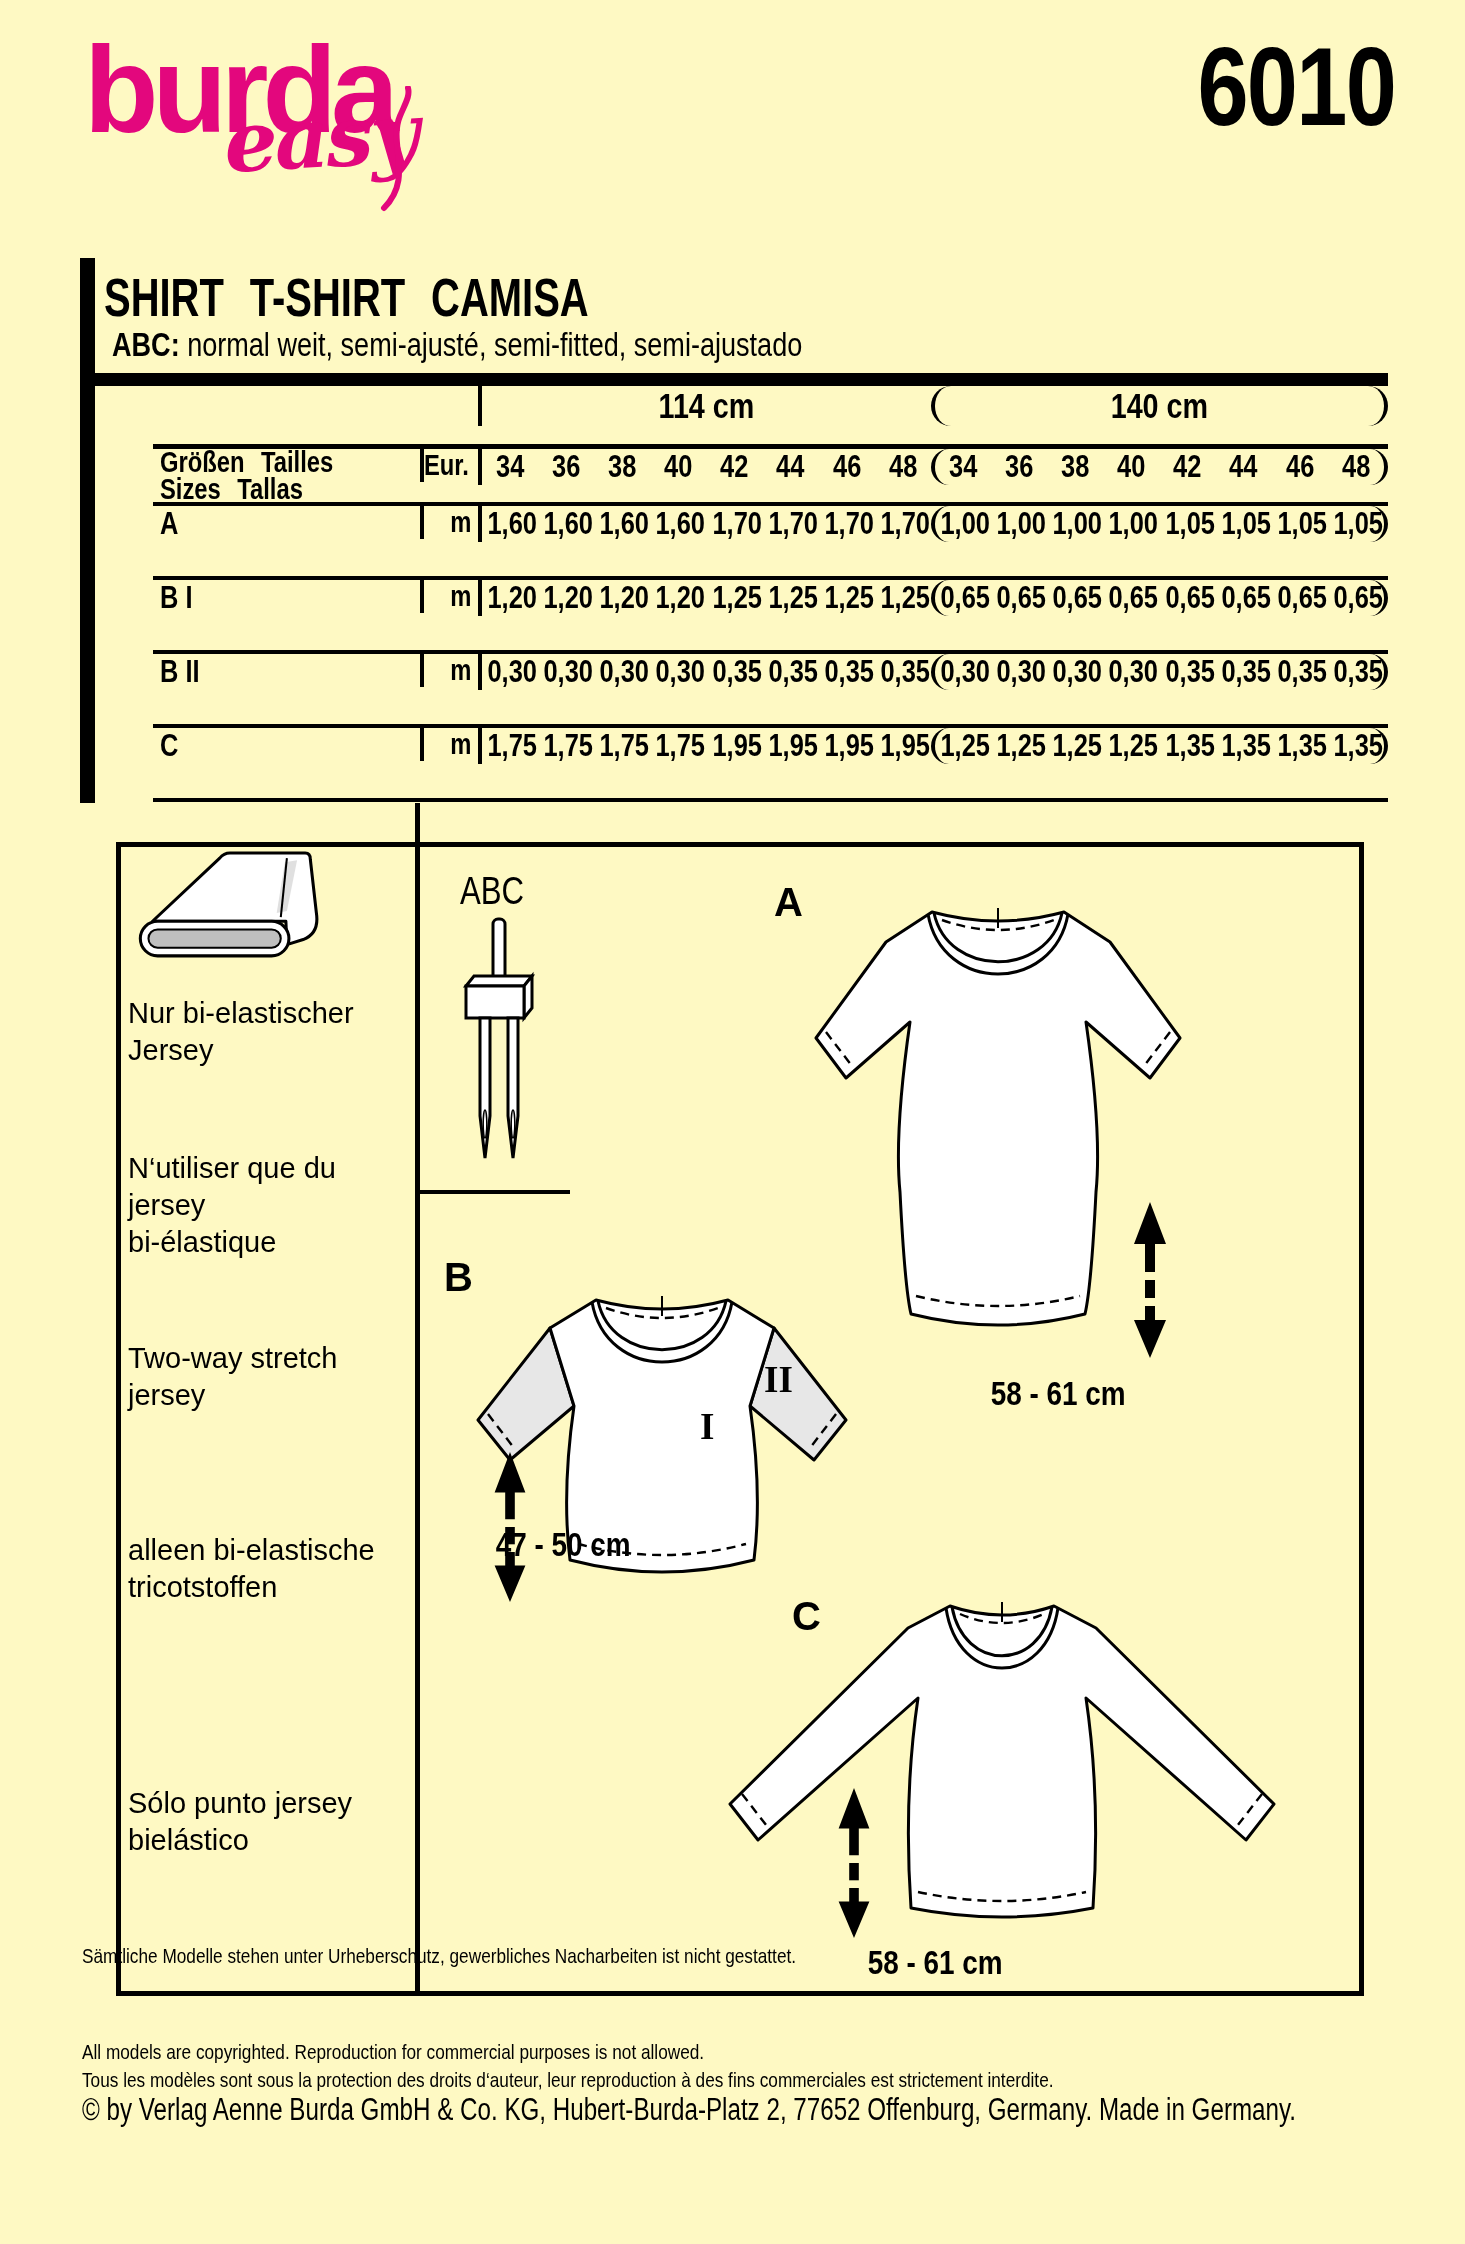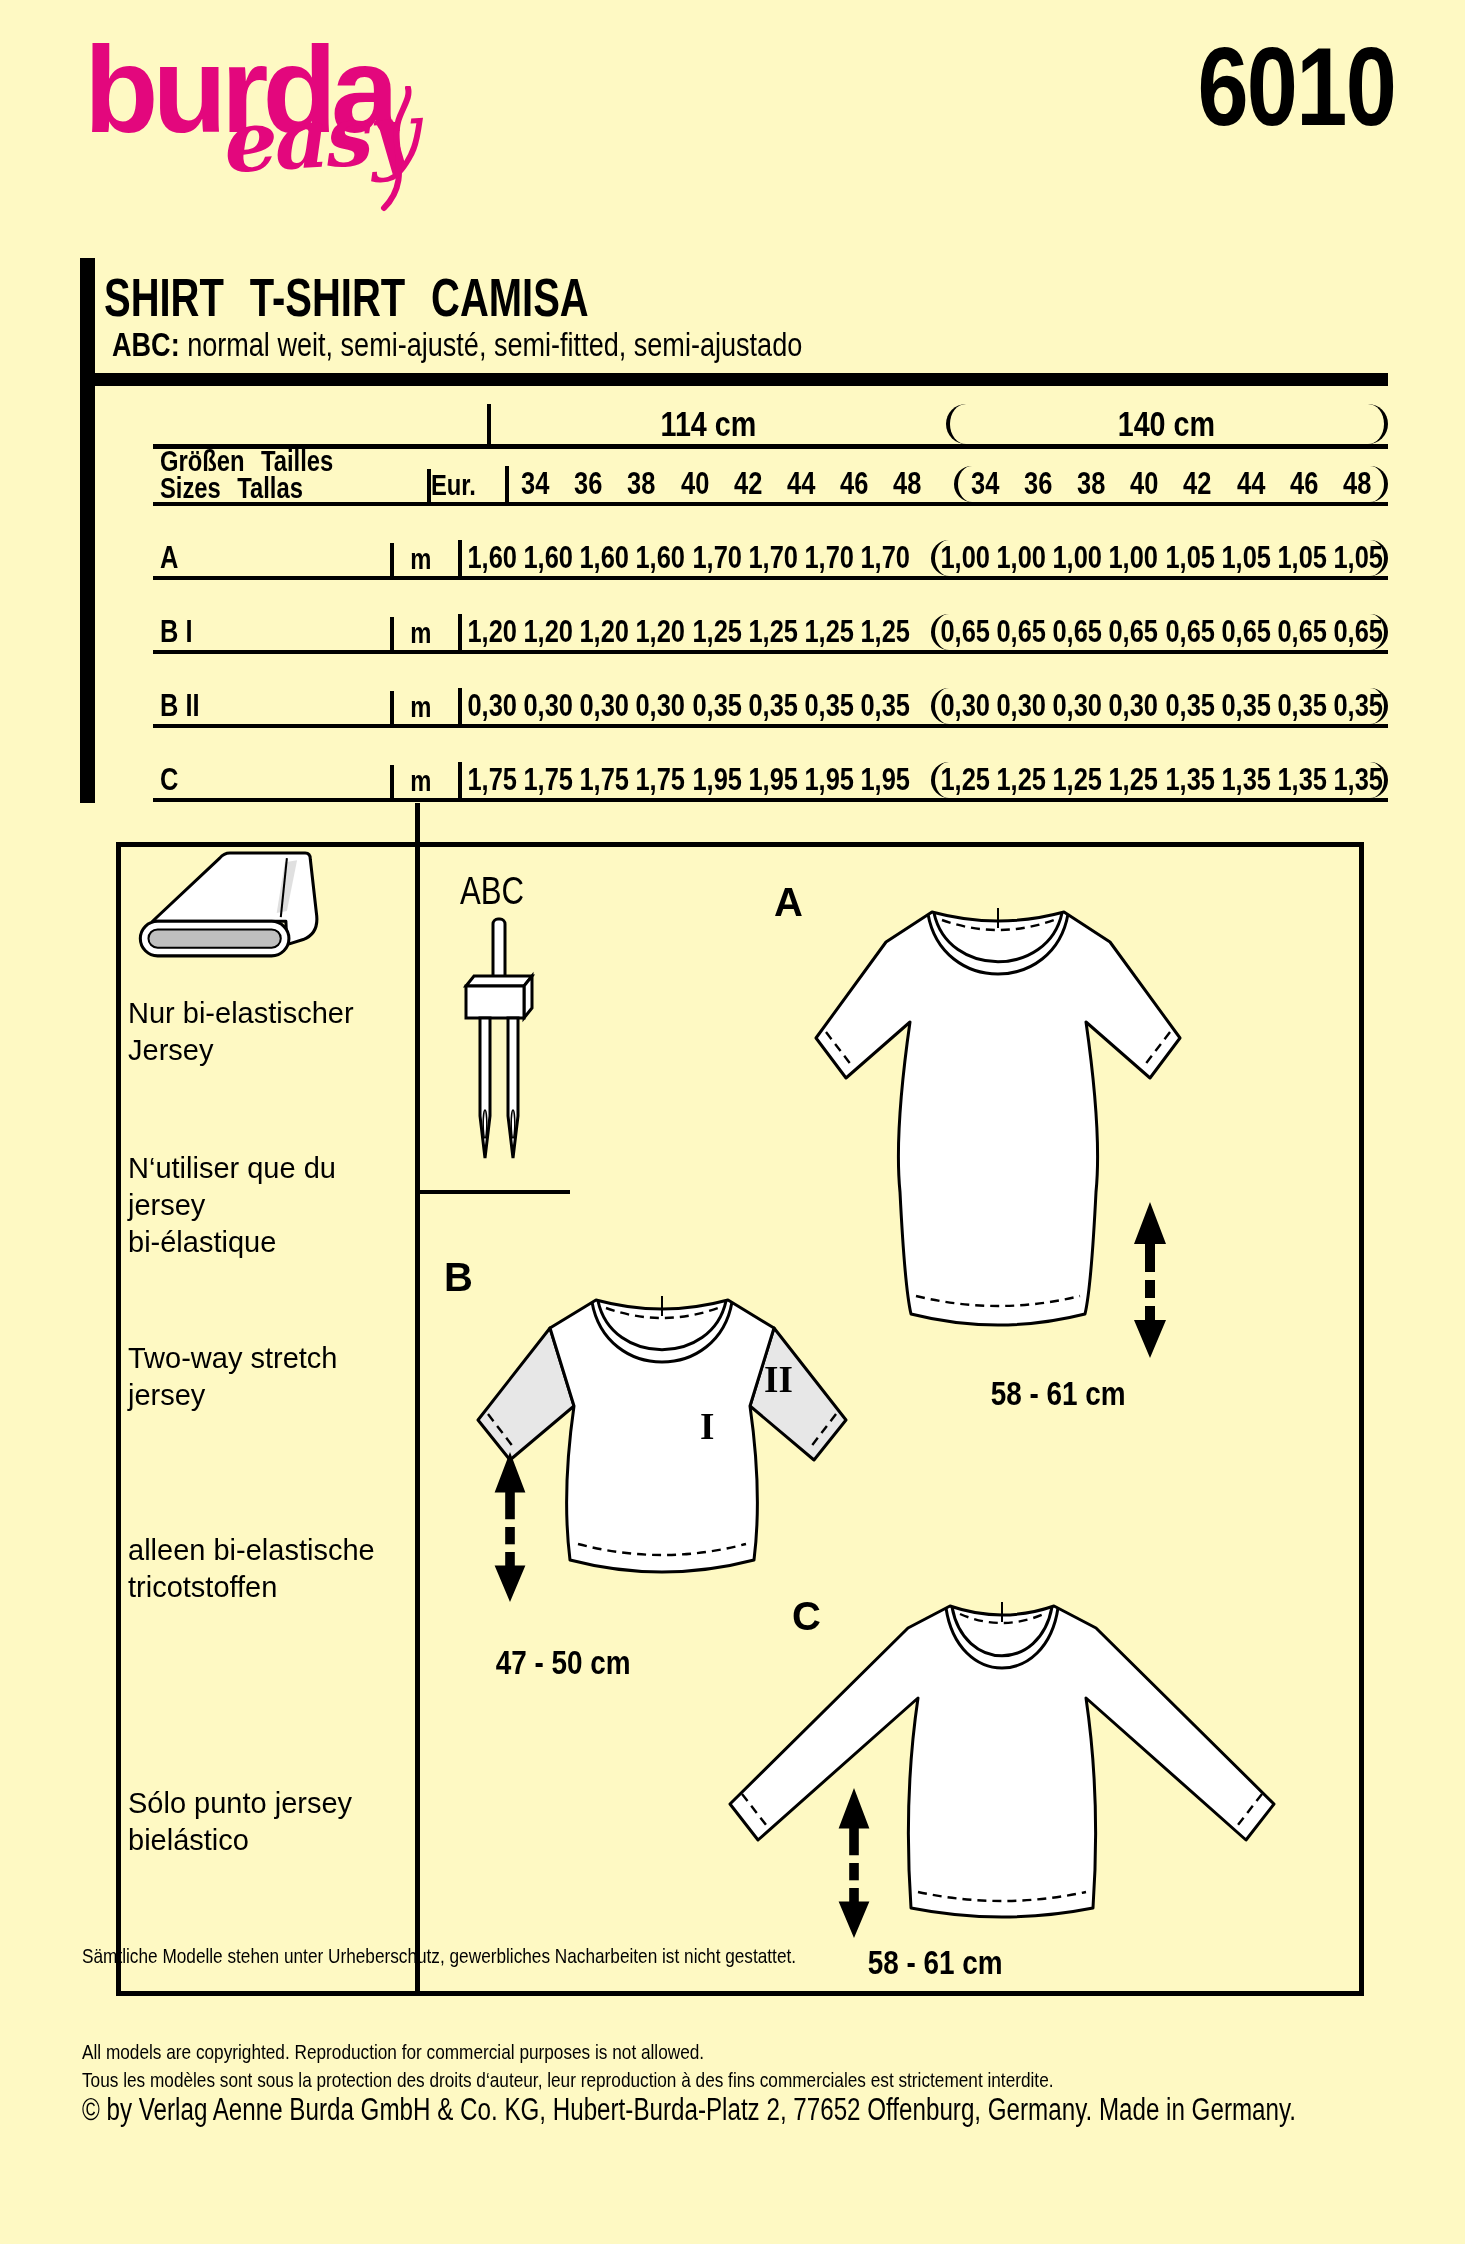--- a/index.html
+++ b/index.html
@@ -23,21 +23,21 @@
 
   
   #title-bar { left:80px; top:258px; width:15px; height:545px; background:#000; }
   #page-title { left:104px; top:266px; font-size:54px; font-weight:bold; word-spacing:20px; }
   #fit-line { left:112px; top:326px; font-size:33px; }
   #fit-line b { font-weight:bold; }
 
   
   #table-topbar { left:95px; top:373px; width:1293px; height:13px; background:#000; }
   #yardage-table { left:153px; top:386px; width:1235px; }
-  .t-row { display:flex; align-items:flex-end; border-bottom:4px solid #000;gap:20px; }
+  .t-row { display:flex; align-items:flex-start; border-bottom:4px solid #000; }
   .t-row.hdr { border-bottom:5px solid #000; height:63px; }
   .t-row.sizes { height:57px; }
   .t-row.data { height:74px; }
   .t-lbl { width:267px; display:flex; flex-direction:column; justify-content:center; padding-left:7px; }
   .t-hdr-empty { width:325px; }
   .t-eur { width:58px; border-left:4px solid #000; display:flex; align-items:center; justify-content:flex-end; padding-right:4px; }
   .t-group { width:453px; border-left:4px solid #000; display:flex; align-items:center; }
   .t-group.last { width:457px; border-right:4px solid #000;border-radius:23px; }
   .t-group .t-cell { display:block; width:12.5%; text-align:center; font-weight:bold; font-size:31px; }
   .t-group.hdrg { justify-content:center; font-size:35px; font-weight:bold; }
@@ -56,21 +56,21 @@
   #note-de { top:995px; } #note-fr { top:1150px; } #note-en { top:1340px; }
   #note-nl { top:1532px; } #note-sv { top:1630px; } #note-es { top:1785px; }
 
   #abc-label { left:460px; top:870px; font-size:38px; font-weight:normal; }
   .garment-letter { font-size:40px; font-weight:bold; }
   #label-a { left:774px; top:880px; } #label-b { left:444px; top:1255px; } #label-c { left:792px; top:1594px; }
   .part-label { font-family:"Liberation Serif", serif; font-weight:bold; font-size:37px; }
   #part-i { left:700px; top:1405px; } #part-ii { left:764px; top:1358px; }
   .measure { text-align:center; font-size:34px; font-weight:bold; }
   #measure-a { left:952px; top:1374px; width:212px; }
-  #measure-b { left:446px; top:1643px; width:234px; }
+  #measure-b { left:446px; top:1525px; width:234px; }
   #measure-c { left:826px; top:1943px; width:218px; }
 
   
   .footer-line { left:82px; font-size:21px; }
   #footer-1 { top:1944px; } #footer-2 { top:2040px; } #footer-3 { top:2068px; }
   #footer-copy { left:82px; top:2092px; font-size:31px; }
 
   svg { display:block; }
   .ln { fill:none; stroke:#000; stroke-width:3; }
   .lnthin { fill:none; stroke:#000; stroke-width:2; }

